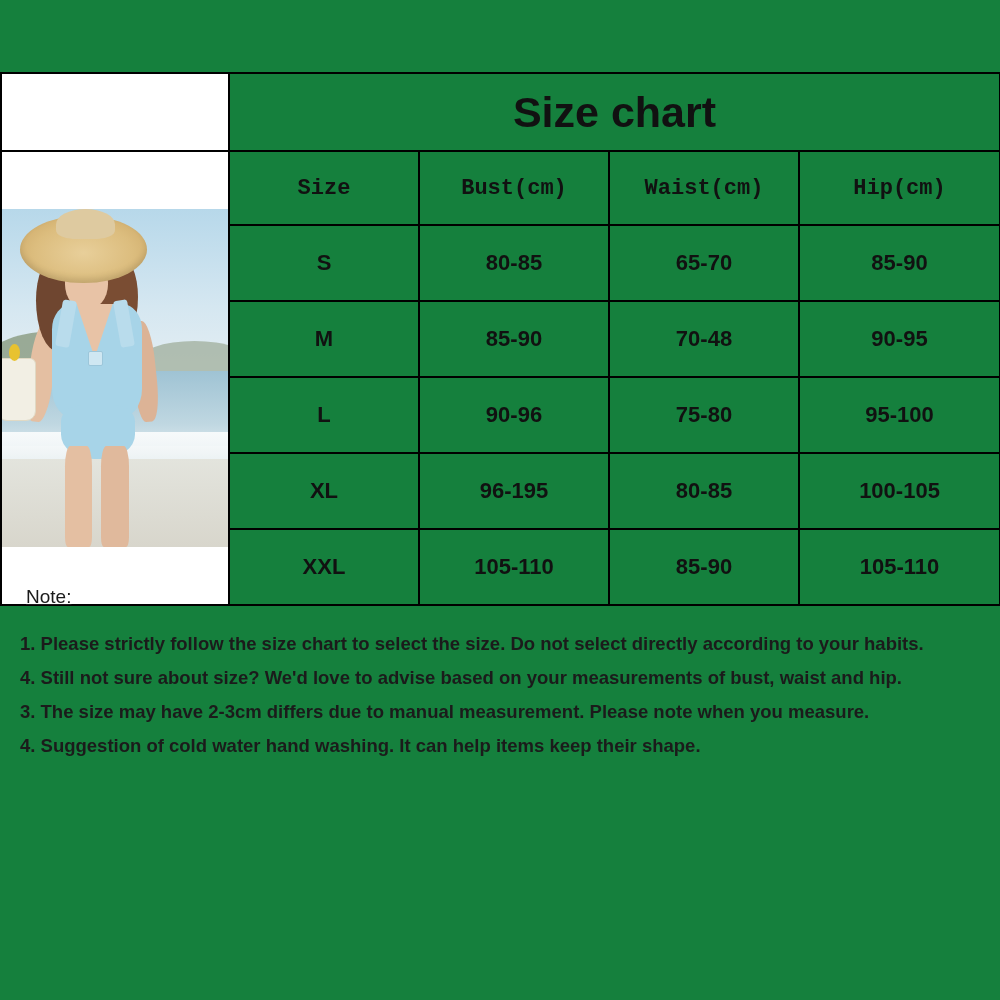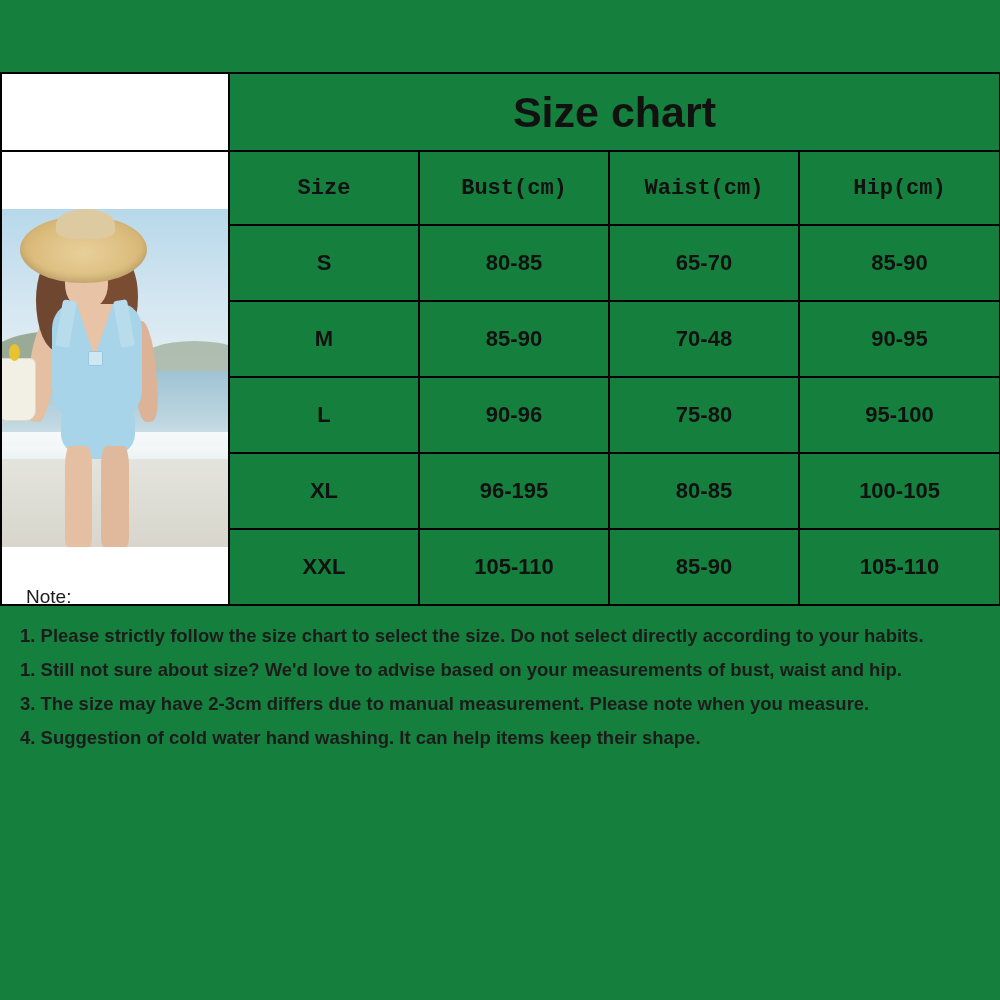--- a/index.html
+++ b/index.html
@@ -298,21 +298,22 @@
     position: absolute;
     left: 0;
     top: 586px;
     width: 1000px;
     padding: 0 14px;
     box-sizing: border-box;
   }
   .note-title {
     font-size: 19px;
     color: #1b1b1b;
-    margin: 0 0 16px 12px;
+    margin: 0 0 24px 12px;
+    text-decoration: underline;
   }
   .note-line {
     font-size: 18.5px;
     color: #1b1b1b;
     margin: 0 0 9px 6px;
     line-height: 1.35;
     white-space: nowrap;
     font-weight: bold;
   }
 </style>
@@ -406,18 +407,18 @@
           <td class="data-cell">85-90</td>
           <td class="data-cell">105-110</td>
         </tr>
       </tbody>
     </table>
   </div>
 
   <div class="notes">
     <div class="note-title">Note:</div>
     <div class="note-line">1. Please strictly follow the size chart to select the size. Do not select directly according to your habits.</div>
-    <div class="note-line">1. Still not sure about size? We'd love to advise based on your measurements of bust, waist and hip.</div>
+    <div class="note-line">4. Still not sure about size? We'd love to advise based on your measurements of bust, waist and hip.</div>
     <div class="note-line">3. The size may have 2-3cm differs due to manual measurement. Please note when you measure.</div>
     <div class="note-line">4. Suggestion of cold water hand washing. It can help items keep their shape.</div>
   </div>
 
 </div>
 
 </body></html>

